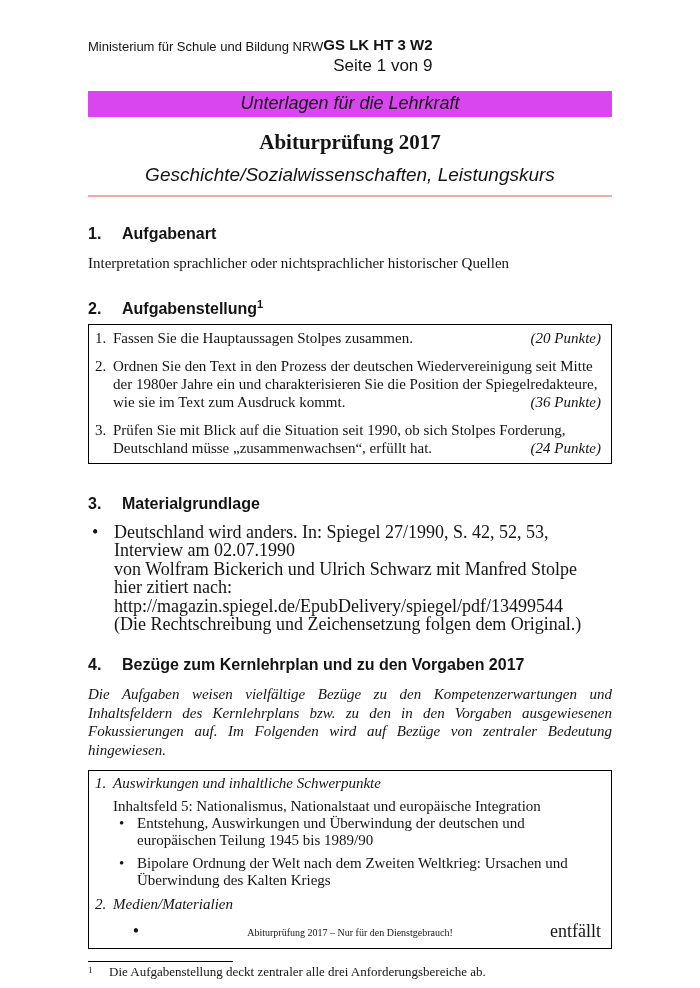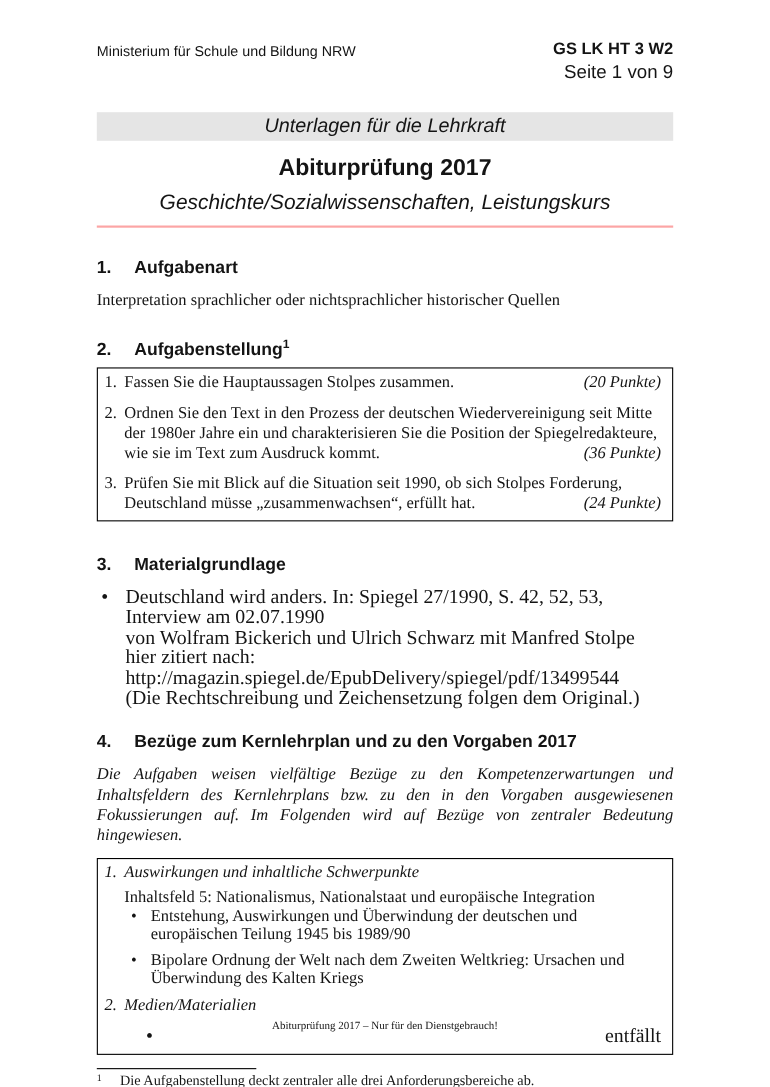--- a/index.html
+++ b/index.html
@@ -10,43 +10,43 @@
     font-family: "Liberation Serif", serif;
     position: relative;
     overflow: hidden;
   }
   .content { margin: 0 88px; width: 524px; }
 
   
   .doc-header {
     padding-top: 36px;
     display: flex;
-    justify-content: space-between;
+    justify-content: flex-start;
     align-items: flex-start;
     font-family: "Liberation Sans", sans-serif;
   }
   .ministry { font-size: 13px; padding-top: 3px; }
   .header-right { text-align: right; line-height: 1.25; }
   .doc-code { font-size: 15px; font-weight: bold; }
   .page-info { font-size: 17px; }
 
   
   .banner {
-    margin-top: 26px;
-    background: #e5e5e5;
+    margin-top: 15px;
+    background: #d946ef;
     text-align: center;
     font-family: "Liberation Sans", sans-serif;
     font-style: italic;
     font-size: 18px;
     padding: 2px 0 3px 0;
   }
   .exam-title {
     margin-top: 13px;
     text-align: center;
-    font-family: Liberation Sans, sans-serif;
+    font-family: Liberation Serif, serif;
     font-weight: bold;
     font-size: 21px;
   }
   .exam-subject {
     margin-top: 9px;
     text-align: center;
     font-family: "Liberation Sans", sans-serif;
     font-style: italic;
     font-size: 19px;
     padding-bottom: 9px;

